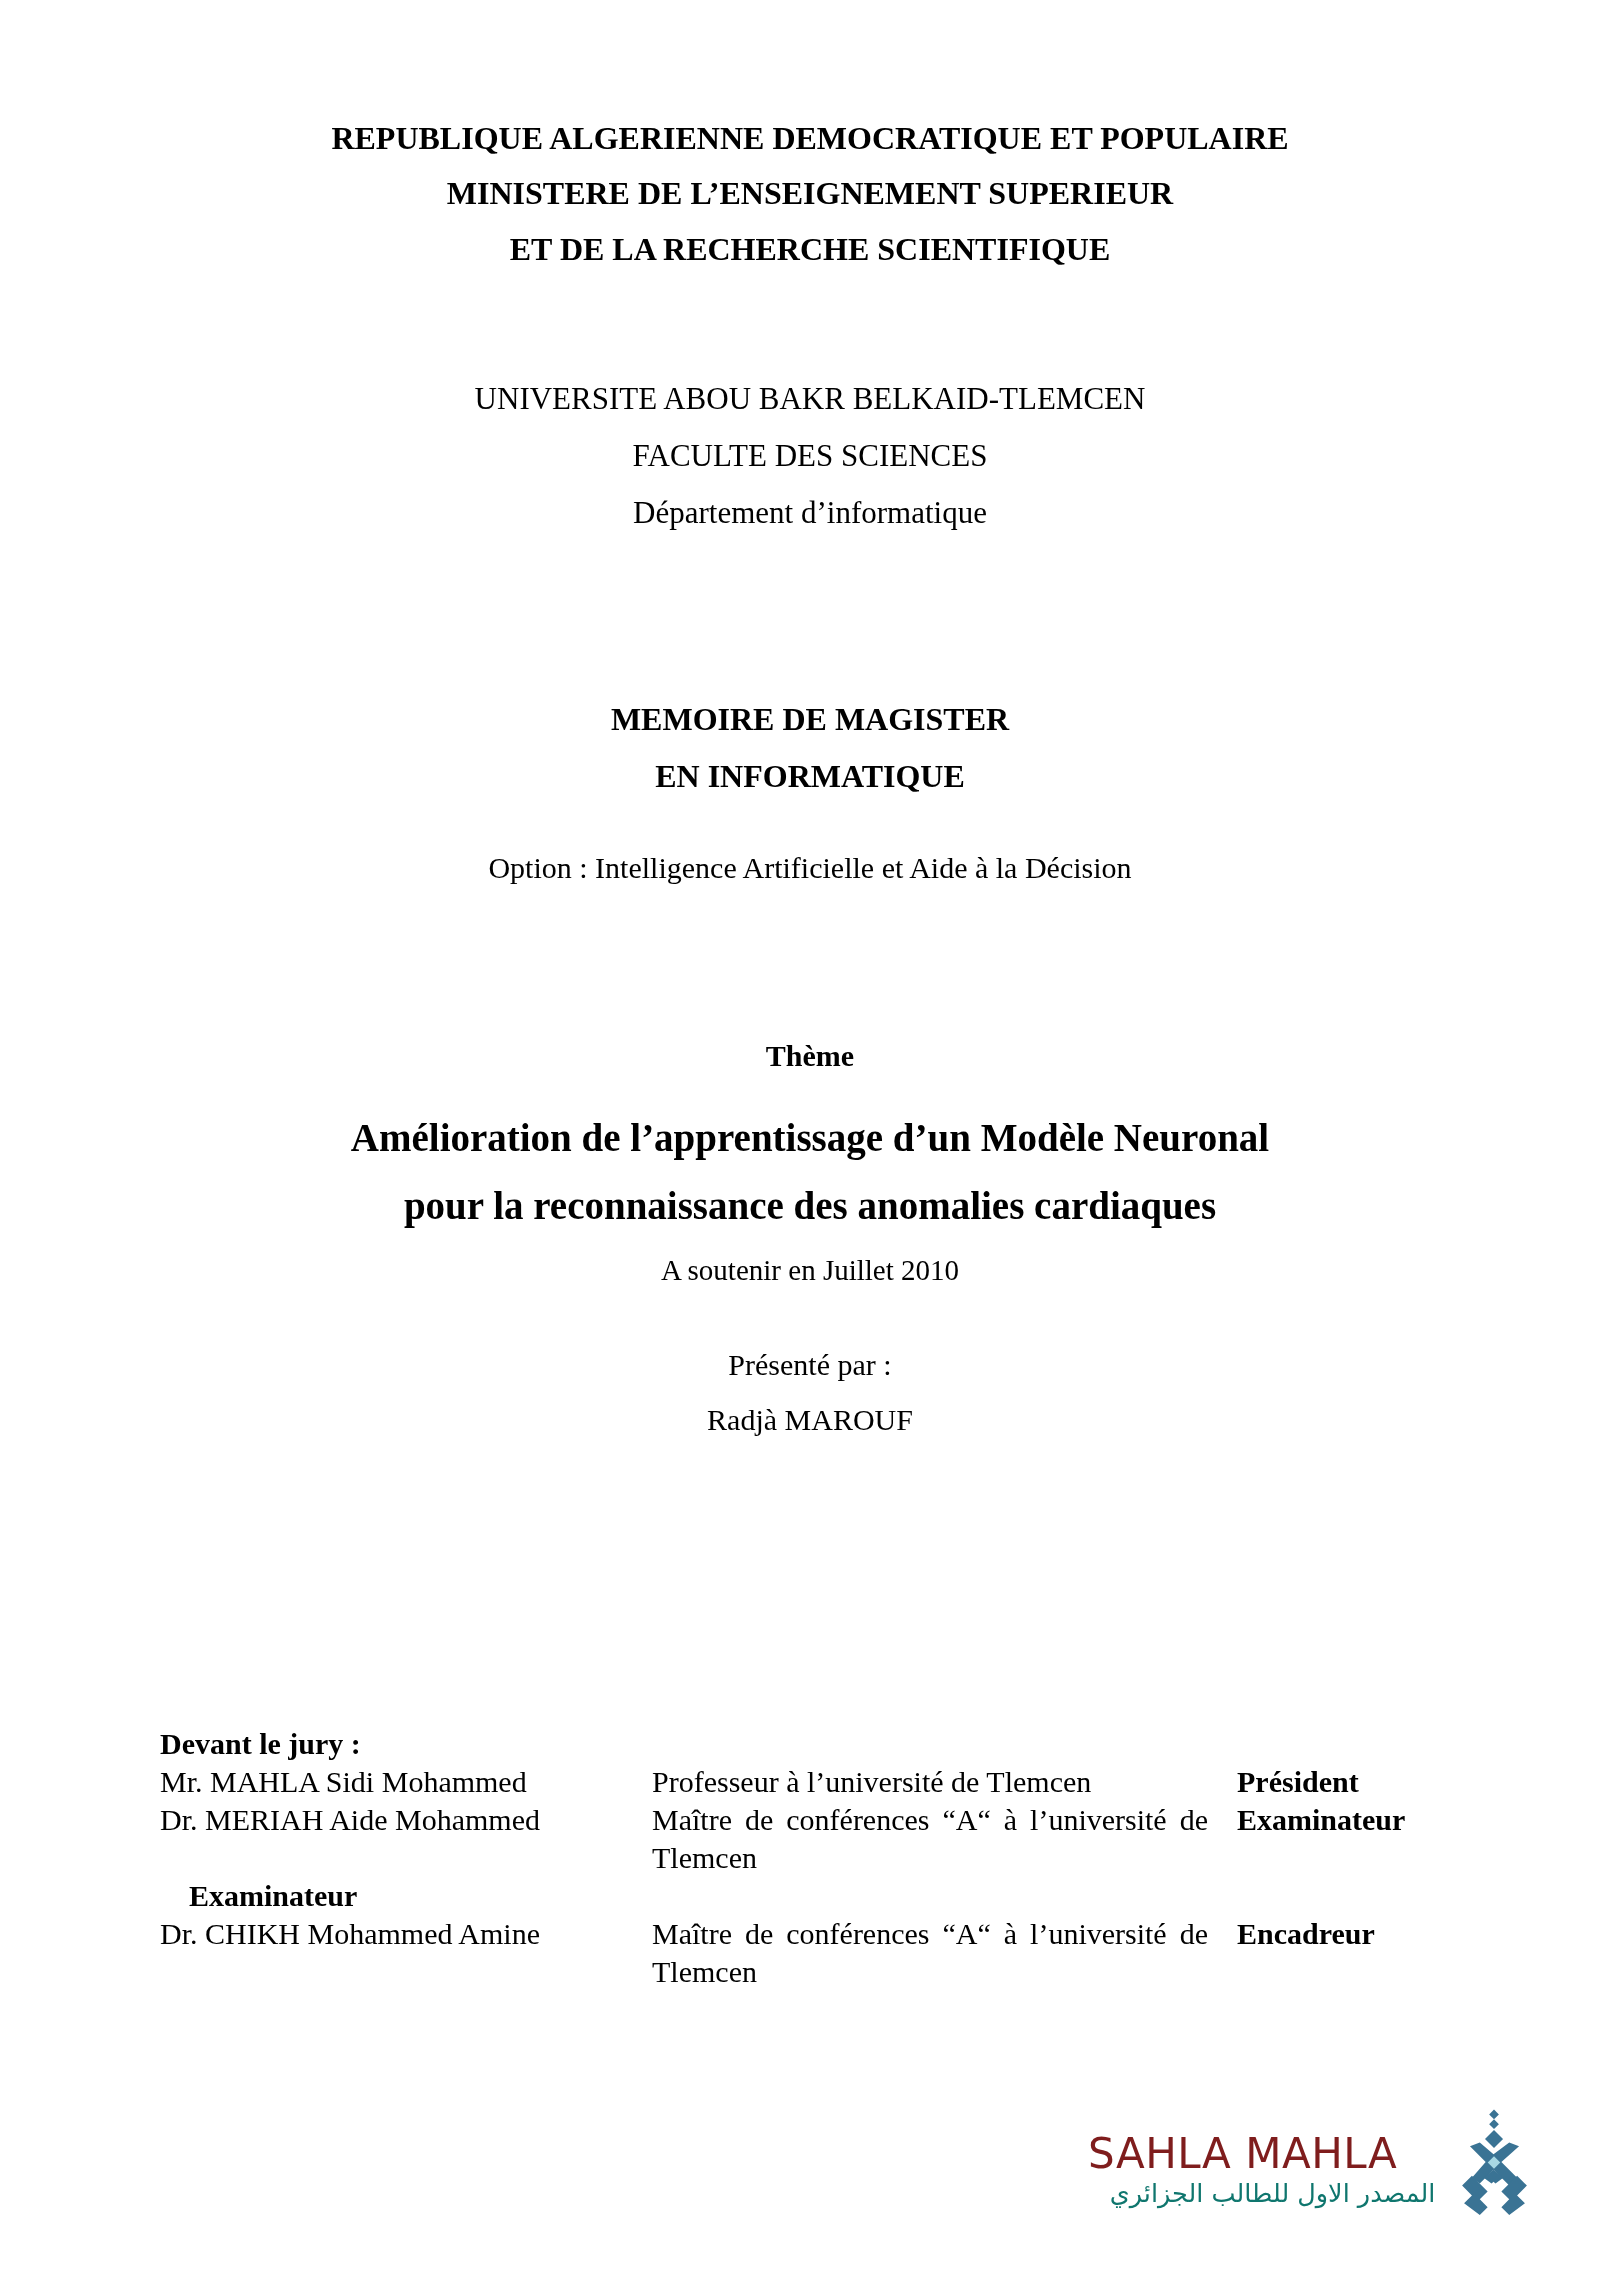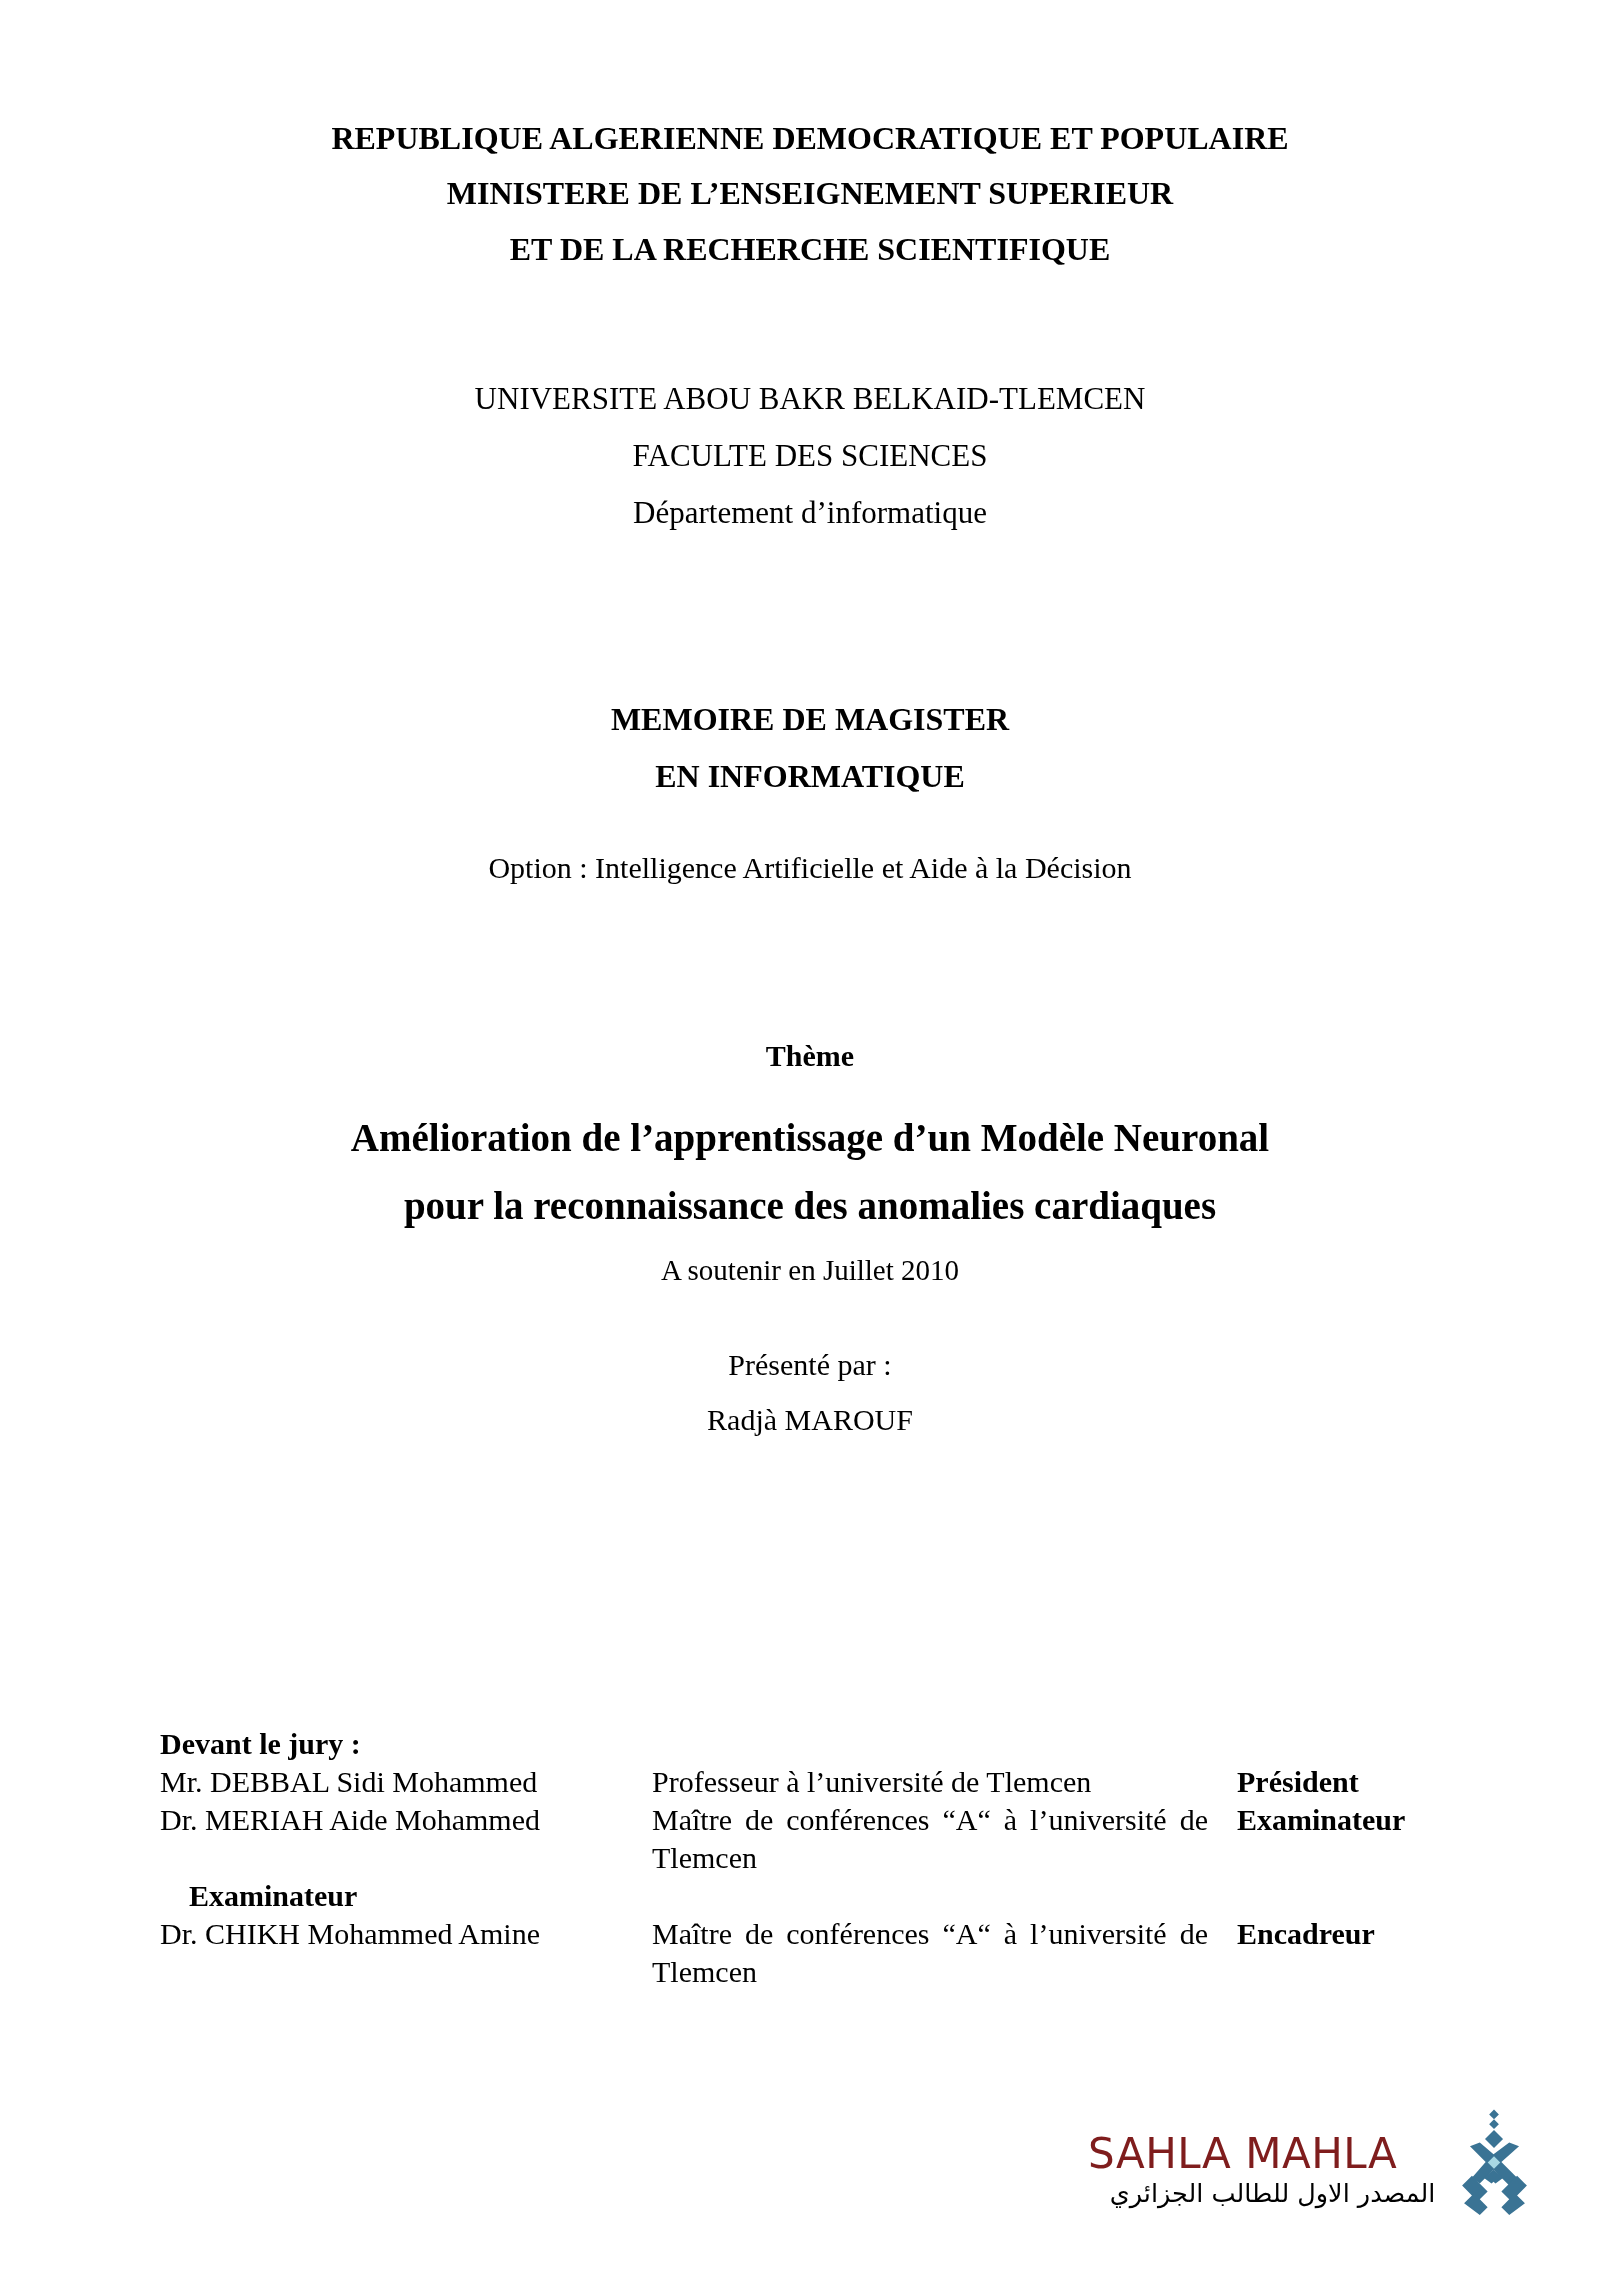--- a/index.html
+++ b/index.html
@@ -20,21 +20,21 @@
   .jury-head { font-weight: bold; height: 38px; }
   .jrow { display: flex; }
   .jname { width: 492px; }
   .jrole { width: 556px; text-align: justify; text-align-last: left; }
   .jfunc { width: 216px; font-weight: bold; padding-left: 29px; box-sizing: border-box; }
 
   .logo { position: absolute; left: 1086px; top: 2107px; width: 451px; height: 113px; }
   .logo-text { position: absolute; left: 2px; top: 25.5px; font-family: "DejaVu Sans", "Liberation Sans", sans-serif;
                font-size: 42px; letter-spacing: 0.5px; color: #7f1d1d; line-height: 1; white-space: nowrap; }
   .logo-ar { position: absolute; left: 2px; top: 74px; width: 369px; font-family: "DejaVu Sans", sans-serif;
-             font-size: 25.5px; color: #000000; direction: rtl; text-align: center; line-height: 1; white-space: nowrap; }
+             font-size: 25.5px; color: #0f766e; direction: rtl; text-align: center; line-height: 1; white-space: nowrap; }
   .logo-icon { position: absolute; left: 372px; top: 2px; width: 74px; height: 108px; }
 </style>
 </head>
 <body>
 
 <div class="line b hdr" style="top:122px">REPUBLIQUE ALGERIENNE DEMOCRATIQUE ET POPULAIRE</div>
 <div class="line b hdr" style="top:177px">MINISTERE DE L’ENSEIGNEMENT SUPERIEUR</div>
 <div class="line b hdr" style="top:233px">ET DE LA RECHERCHE SCIENTIFIQUE</div>
 
 <div class="line uni" style="top:383px">UNIVERSITE ABOU BAKR BELKAID-TLEMCEN</div>
@@ -48,21 +48,21 @@
 <div class="line b theme-lbl" style="top:1041px">Thème</div>
 <div class="line b title" style="top:1118px">Amélioration de l’apprentissage d’un Modèle Neuronal</div>
 <div class="line b title" style="top:1186px">pour la reconnaissance des anomalies cardiaques</div>
 <div class="line sub" style="top:1256px">A soutenir en Juillet 2010</div>
 <div class="line pres" style="top:1350px">Présenté par :</div>
 <div class="line pres" style="top:1405px">Radjà MAROUF</div>
 
 <div class="jury">
   <div class="jury-head">Devant le jury :</div>
   <div class="jrow">
-    <div class="jname">Mr. DEBBAL Sidi Mohammed</div>
+    <div class="jname">Mr. MAHLA Sidi Mohammed</div>
     <div class="jrole">Professeur  à l’université de Tlemcen</div>
     <div class="jfunc">Président</div>
   </div>
   <div class="jrow">
     <div class="jname">Dr. MERIAH Aide Mohammed</div>
     <div class="jrole">Maître de conférences “A“  à l’université de Tlemcen</div>
     <div class="jfunc">Examinateur</div>
   </div>
   <div class="jrow">
     <div class="jfunc">Examinateur</div>

